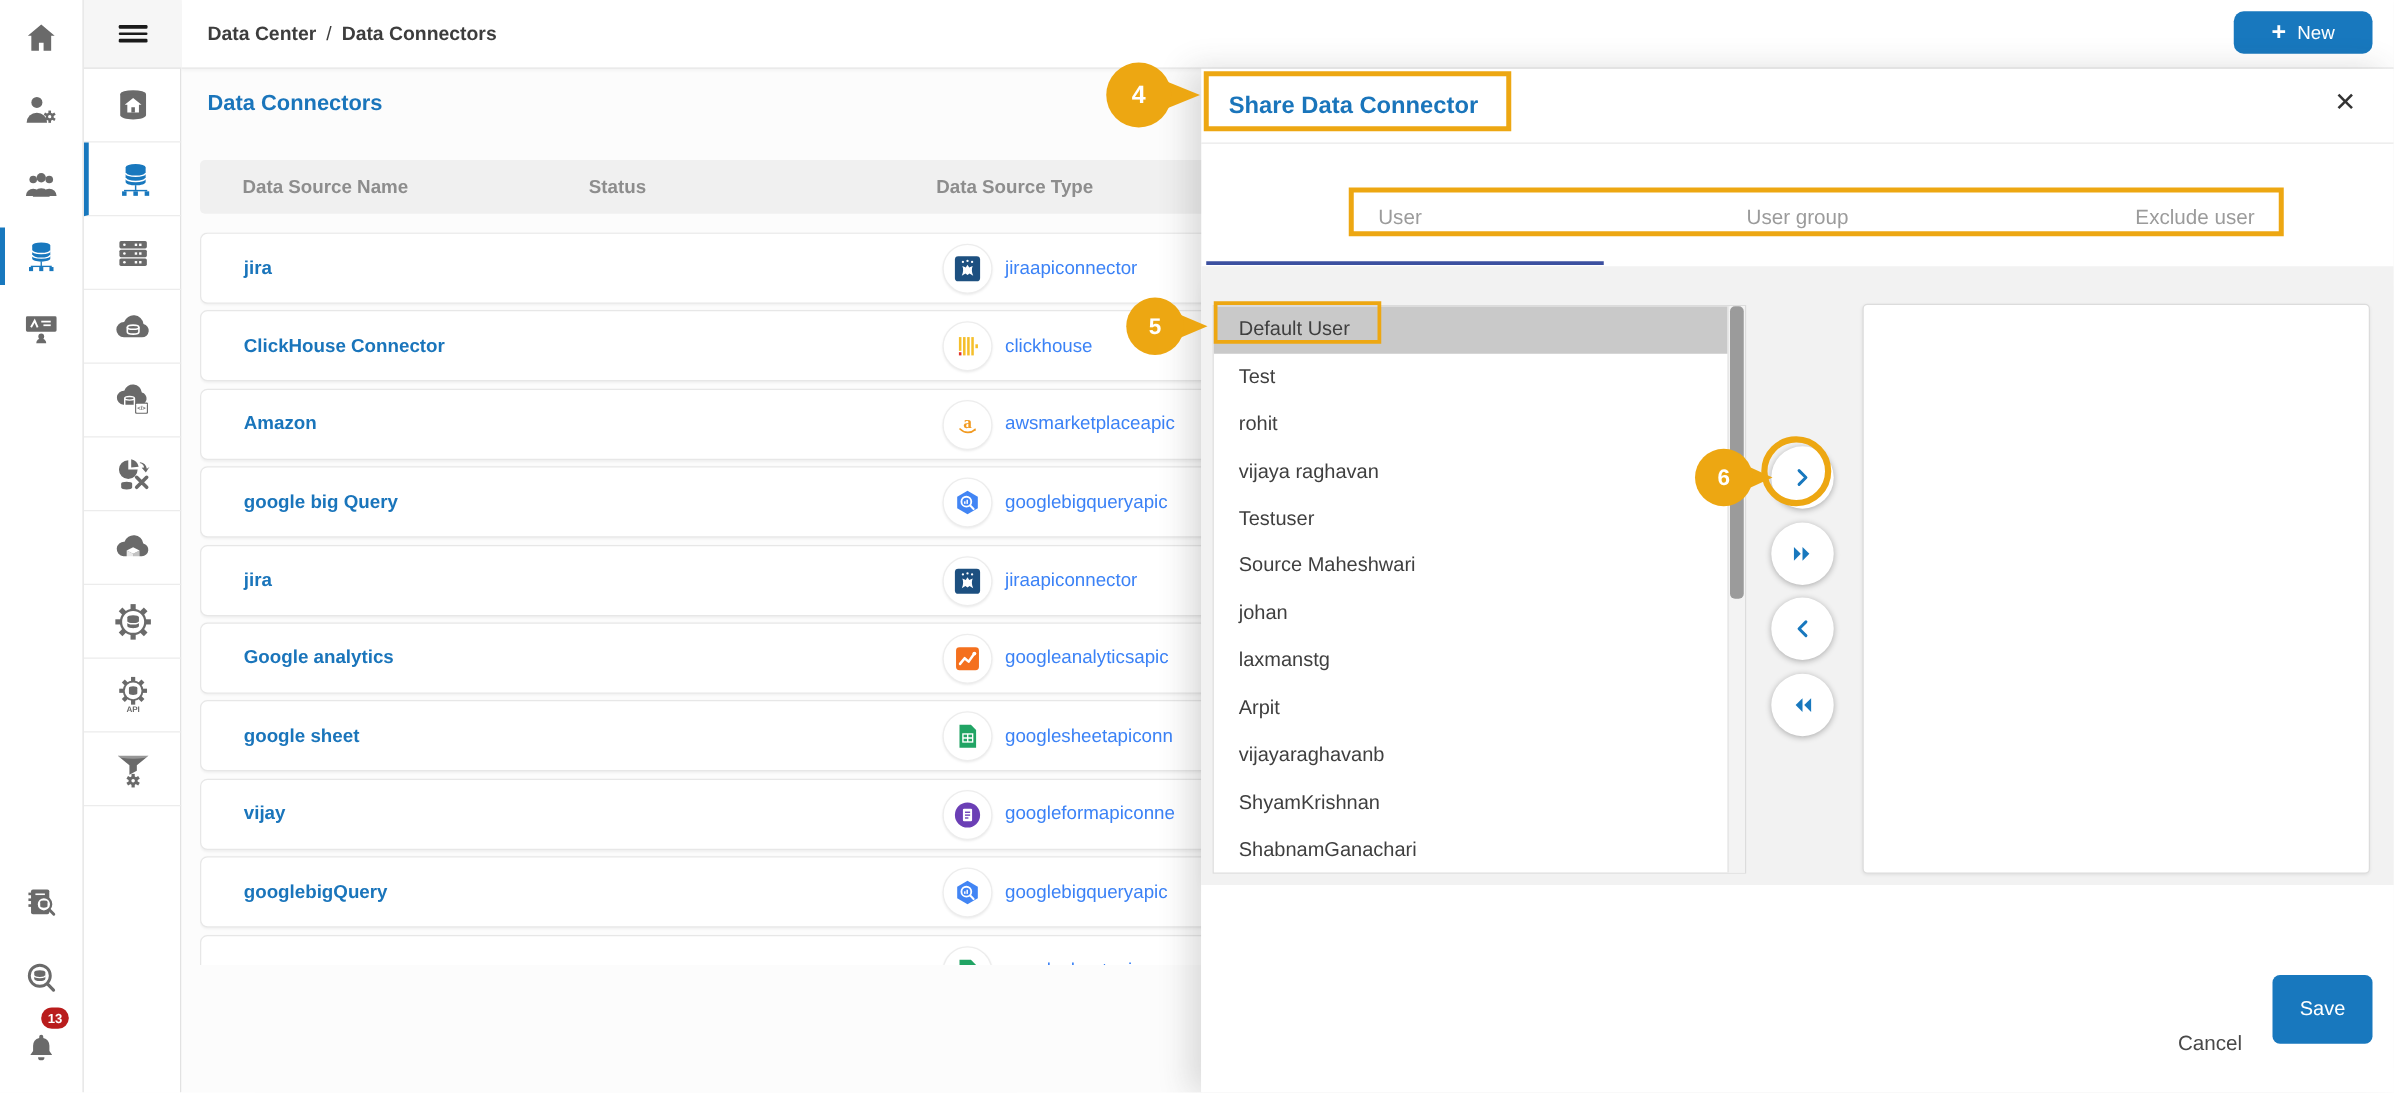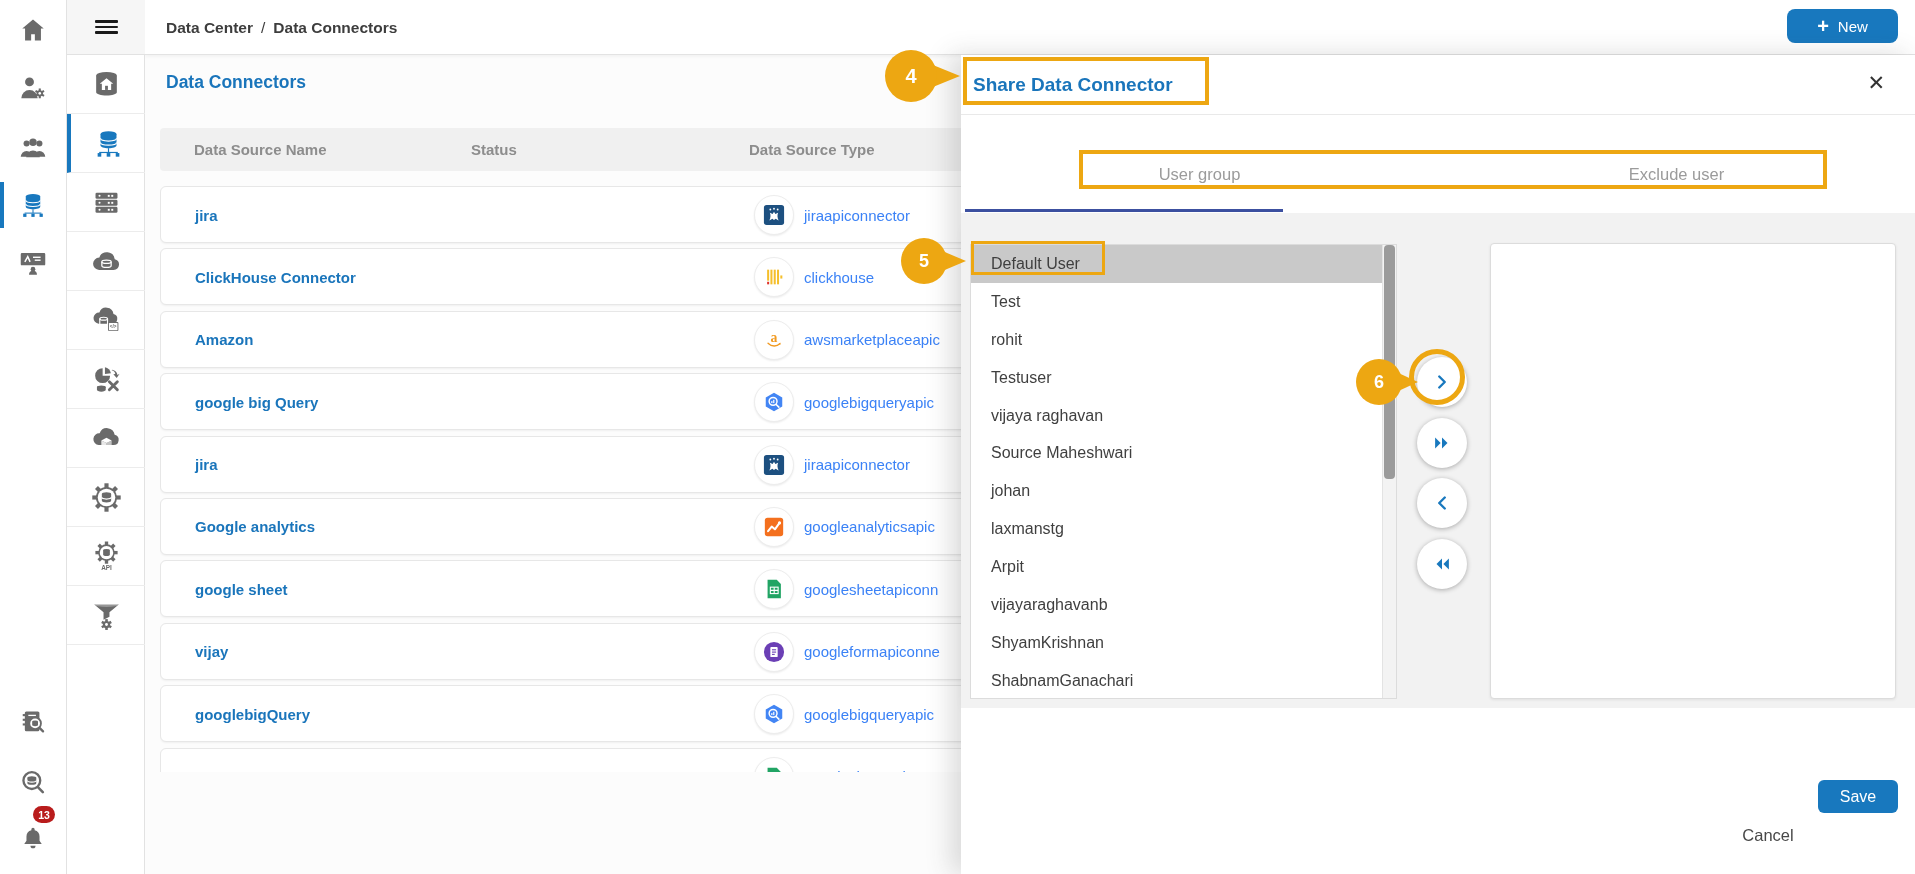--- a/index.html
+++ b/index.html
@@ -41,38 +41,38 @@
   .rows-wrap { position:absolute; left:15px; top:131px; width:1740px; height:586px; overflow:hidden; }
   .t-row { position:relative; height:57px; margin-bottom:5.4px; background:#fff; border:1px solid #e7e7e7; border-radius:6px; box-shadow:0 1px 2px rgba(0,0,0,.05); }
   .row-name { position:absolute; left:34px; top:50%; transform:translateY(-50%); color:#1A75BB; font-size:15px; font-weight:bold; text-decoration:none; cursor:pointer; }
   .row-status { position:absolute; left:311px; top:50%; transform:translateY(-50%); font-size:15px; color:#555; }
   .type-icon { position:absolute; left:593px; top:8px; width:40px; height:40px; border-radius:50%; background:#fff; border:1px solid #ededed; box-shadow:0 1px 2px rgba(0,0,0,.08); display:flex; align-items:center; justify-content:center; }
   .row-type { position:absolute; left:643px; top:50%; transform:translateY(-50%); font-size:15px; color:#3b82f6; }
 
   
   .drawer { position:absolute; left:961px; top:55px; width:954px; height:819px; background:#fff; box-shadow:-10px 0 24px rgba(60,60,60,.18); z-index:10; }
   .drawer-header { position:relative; height:60px; border-bottom:1px solid #e9e9e9; }
-  .drawer-title { position:absolute; left:12px; top:0; line-height:60px; font-size:19px; font-weight:bold; color:#1A75BB; }
+  .drawer-title { position:absolute; left:22px; top:0; line-height:60px; font-size:19px; font-weight:bold; color:#1A75BB; }
   .close-btn { position:absolute; right:30px; top:17px; font-size:21px; color:#333; cursor:pointer; line-height:1; }
   .tabs { position:absolute; left:0; top:60px; width:100%; height:98px; display:flex; }
   .tab { flex:1; text-align:center; padding-top:50px; font-size:16.5px; color:#9b9b9b; cursor:pointer; }
   .tab-underline { position:absolute; left:4px; top:154px; width:318px; height:3px; background:#3C50A0; }
   .drawer-body { position:absolute; left:0; top:158px; width:100%; height:495px; background:#f2f2f2; box-shadow:0 8px 12px -8px rgba(0,0,0,.18); }
   .user-listbox { position:absolute; left:9px; top:31px; width:427px; height:455px; background:#fff; border:1px solid #dcdcdc; }
   .user-list { position:absolute; left:0; top:0; width:413px; height:455px; overflow:hidden; }
   .user-row { height:37.9px; line-height:37.9px; padding-left:20px; font-size:16px; color:#3f3f3f; cursor:pointer; white-space:nowrap; }
   .user-row.selected { background:#c9c9c9; }
   .v-scrollbar { position:absolute; right:0; top:0; width:14px; height:453px; background:#f3f3f3; border-left:1px solid #e3e3e3; }
   .v-thumb { position:absolute; left:1px; top:0; width:11px; height:234px; background:#9b9b9b; border-radius:4px; }
   .selected-box { position:absolute; left:529px; top:30px; width:406px; height:456px; background:#fff; border:1px solid #dcdcdc; border-radius:4px; box-shadow:0 1px 3px rgba(0,0,0,.08); }
   .xfer-btn { position:absolute; left:456px; width:50px; height:50px; border-radius:50%; background:#fff; box-shadow:0 1px 5px rgba(0,0,0,.3); display:flex; align-items:center; justify-content:center; cursor:pointer; }
   .xfer-btn svg { width:22px; height:22px; }
   .drawer-footer { position:absolute; left:0; top:653px; width:100%; height:166px; background:#fff; }
   .cancel-btn { position:absolute; left:762px; top:110px; width:90px; text-align:center; line-height:34px; font-size:16.5px; color:#484848; cursor:pointer; }
-  .save-btn { position:absolute; left:857px; top:72px; width:80px; height:33px; background:#1878BE; border-radius:6px; color:#fff; font-size:16px; display:flex; align-items:center; justify-content:center; cursor:pointer; }
+  .save-btn { position:absolute; left:857px; top:72px; width:80px; height:55px; background:#1878BE; border-radius:6px; color:#fff; font-size:16px; display:flex; align-items:center; justify-content:center; cursor:pointer; }
 
   
   .ann-box { position:absolute; border:4px solid #EDA712; z-index:30; pointer-events:none; }
   .ann-box.thin { border-width:3px; }
   .callout { position:absolute; border-radius:50%; background:#EDA712; color:#fff; font-weight:bold; display:flex; align-items:center; justify-content:center; z-index:31; }
   .callout-tail { position:absolute; width:0; height:0; border-style:solid; z-index:30; }
   .ann-ring { position:absolute; width:56px; height:56px; border:5px solid #EDA712; border-radius:50%; z-index:30; pointer-events:none; }
 </style>
 </head>
 <body>
@@ -449,32 +449,33 @@
         </div>
       </div>
   </div>
 
   <div class="drawer">
     <div class="drawer-header">
       <div class="drawer-title">Share Data Connector</div>
       <div class="close-btn">✕</div>
     </div>
     <div class="tabs" id="tabs">
+        <div class="tab active">User</div>
         <div class="tab">User group</div>
         <div class="tab">Exclude user</div>
       </div>
     <div class="tab-underline"></div>
     <div class="drawer-body">
       <div class="user-listbox">
         <div class="user-list" id="user-list">
             <div class="user-row selected">Default User</div>
             <div class="user-row">Test</div>
             <div class="user-row">rohit</div>
+            <div class="user-row">vijaya raghavan</div>
             <div class="user-row">Testuser</div>
-            <div class="user-row">vijaya raghavan</div>
             <div class="user-row">Source Maheshwari</div>
             <div class="user-row">johan</div>
             <div class="user-row">laxmanstg</div>
             <div class="user-row">Arpit</div>
             <div class="user-row">vijayaraghavanb</div>
             <div class="user-row">ShyamKrishnan</div>
             <div class="user-row">ShabnamGanachari</div>
           </div>
         <div class="v-scrollbar">
           <div class="v-thumb"></div>

